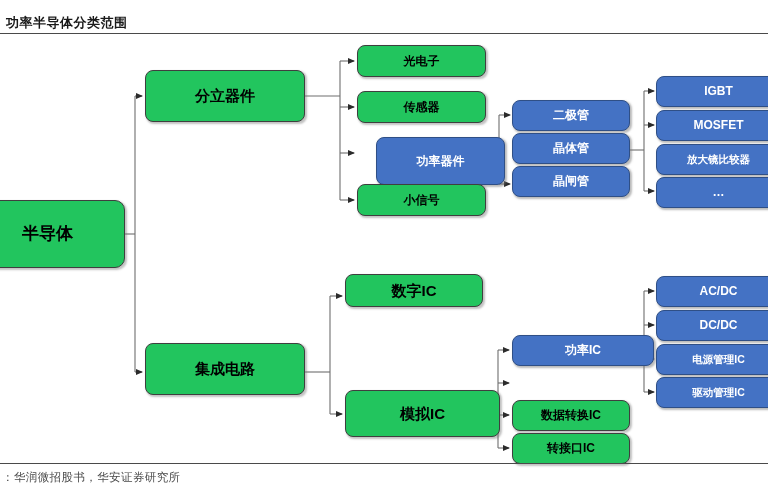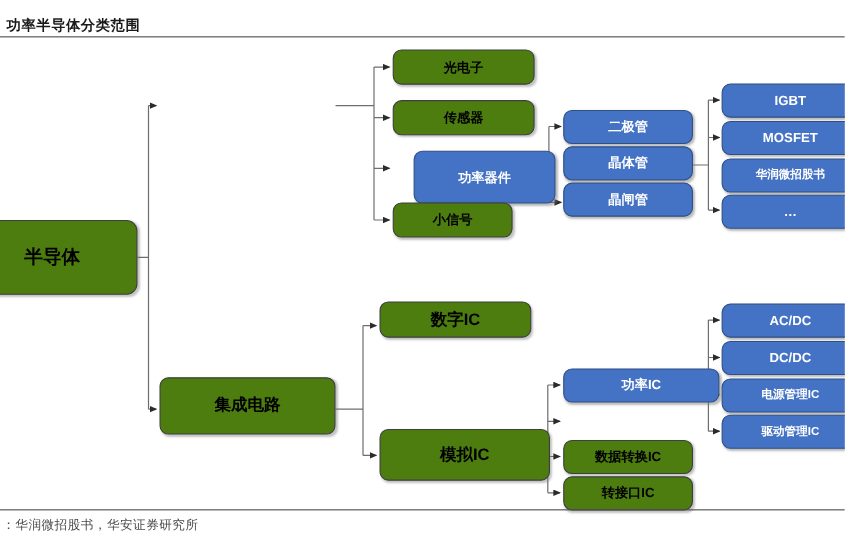--- a/index.html
+++ b/index.html
@@ -33,21 +33,21 @@
 
   
   .node{
     position:absolute;box-sizing:border-box;
     display:flex;align-items:center;justify-content:center;
     text-align:center;line-height:1.05;
     border-radius:8px;
     white-space:nowrap;
   }
   .node.white{
-    background:#4d7c0f;border:1.3px solid #3f3f3f;color:#000000;
+    background:#22c55e;border:1.3px solid #3f3f3f;color:#000000;
     box-shadow:1.5px 1.5px 2px rgba(120,120,120,.45);
     justify-content:center;
   }
   .node.blue{
     background:#4472c4;border:1.3px solid #2f4f86;color:#ffffff;
     box-shadow:1.5px 1.5px 2px rgba(120,120,120,.5);
   }
   .node span{display:block;font-weight:bold;}
 
   .lvl0 span{font-size:17px;}
@@ -116,55 +116,58 @@
         <path d="M644,291 L654,291" marker-end="url(#ar)"></path>
         <path d="M644,325 L654,325" marker-end="url(#ar)"></path>
         <path d="M644,358 L654,358" marker-end="url(#ar)"></path>
       </g>
     </svg>
 
     <div class="node white lvl0" style="left:-30px;top:166px;width:155px;height:68px;border-radius:10px;">
       <span>半导体</span>
     </div>
 
+    <div class="node white lvl1" style="left:145px;top:36px;width:160px;height:52px;">
+      <span>分立器件</span>
+    </div>
     <div class="node white lvl1" style="left:145px;top:309px;width:160px;height:52px;">
       <span>集成电路</span>
     </div>
 
     <div class="node white lvl2" style="left:357px;top:11px;width:129px;height:32px;">
       <span>光电子</span>
     </div>
     <div class="node white lvl2" style="left:357px;top:57px;width:129px;height:32px;">
       <span>传感器</span>
     </div>
     <div class="node blue lvl2" style="left:376px;top:103px;width:129px;height:48px;">
       <span>功率器件</span>
     </div>
-    <div class="node white lvl2" style="left:357px;top:150px;width:109px;height:32px;">
+    <div class="node white lvl2" style="left:357px;top:150px;width:129px;height:32px;">
       <span>小信号</span>
     </div>
 
     <div class="node blue lvl3" style="left:512px;top:66px;width:118px;height:31px;">
       <span>二极管</span>
     </div>
     <div class="node blue lvl3" style="left:512px;top:99px;width:118px;height:31px;">
       <span>晶体管</span>
     </div>
     <div class="node blue lvl3" style="left:512px;top:132px;width:118px;height:31px;align-items:center;">
       <span>晶闸管</span>
     </div>
 
     <div class="node blue lvl4" style="left:656px;top:42px;width:125px;height:31px;">
       <span>IGBT</span>
     </div>
     <div class="node blue lvl4" style="left:656px;top:76px;width:125px;height:31px;">
       <span>MOSFET</span>
     </div>
     <div class="node blue lvl4 small" style="left:656px;top:110px;width:125px;height:31px;">
-      <span>华润微招股书</span>
+      <span>放大镜比较器</span>
     </div>
     <div class="node blue lvl4" style="left:656px;top:143px;width:125px;height:31px;">
       <span>…</span>
     </div>
 
     <div class="node white lvl1" style="left:345px;top:240px;width:138px;height:33px;">
       <span>数字IC</span>
     </div>
     <div class="node white lvl1" style="left:345px;top:356px;width:155px;height:47px;">
       <span>模拟IC</span>

